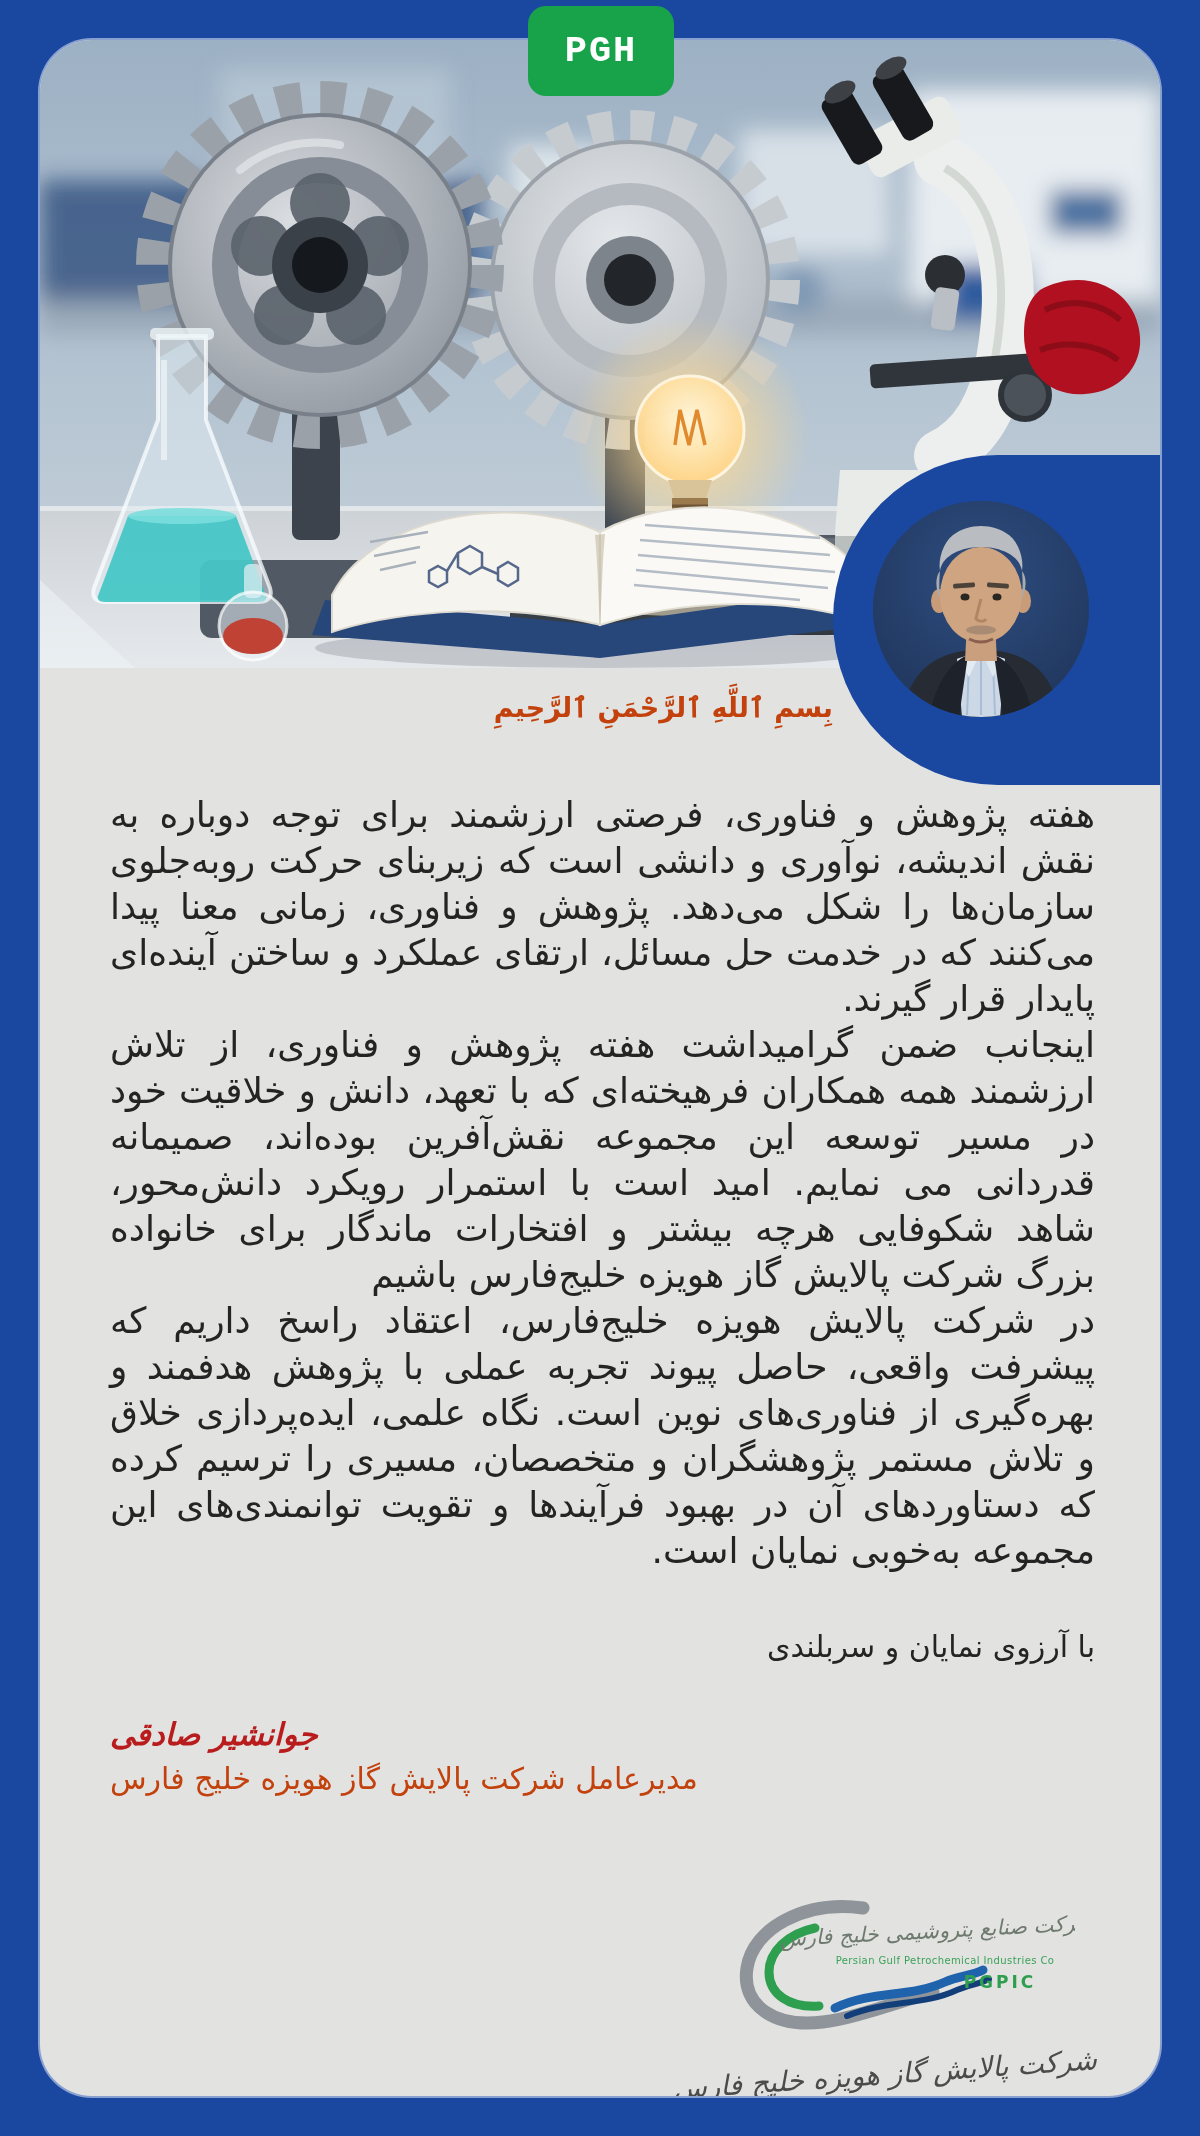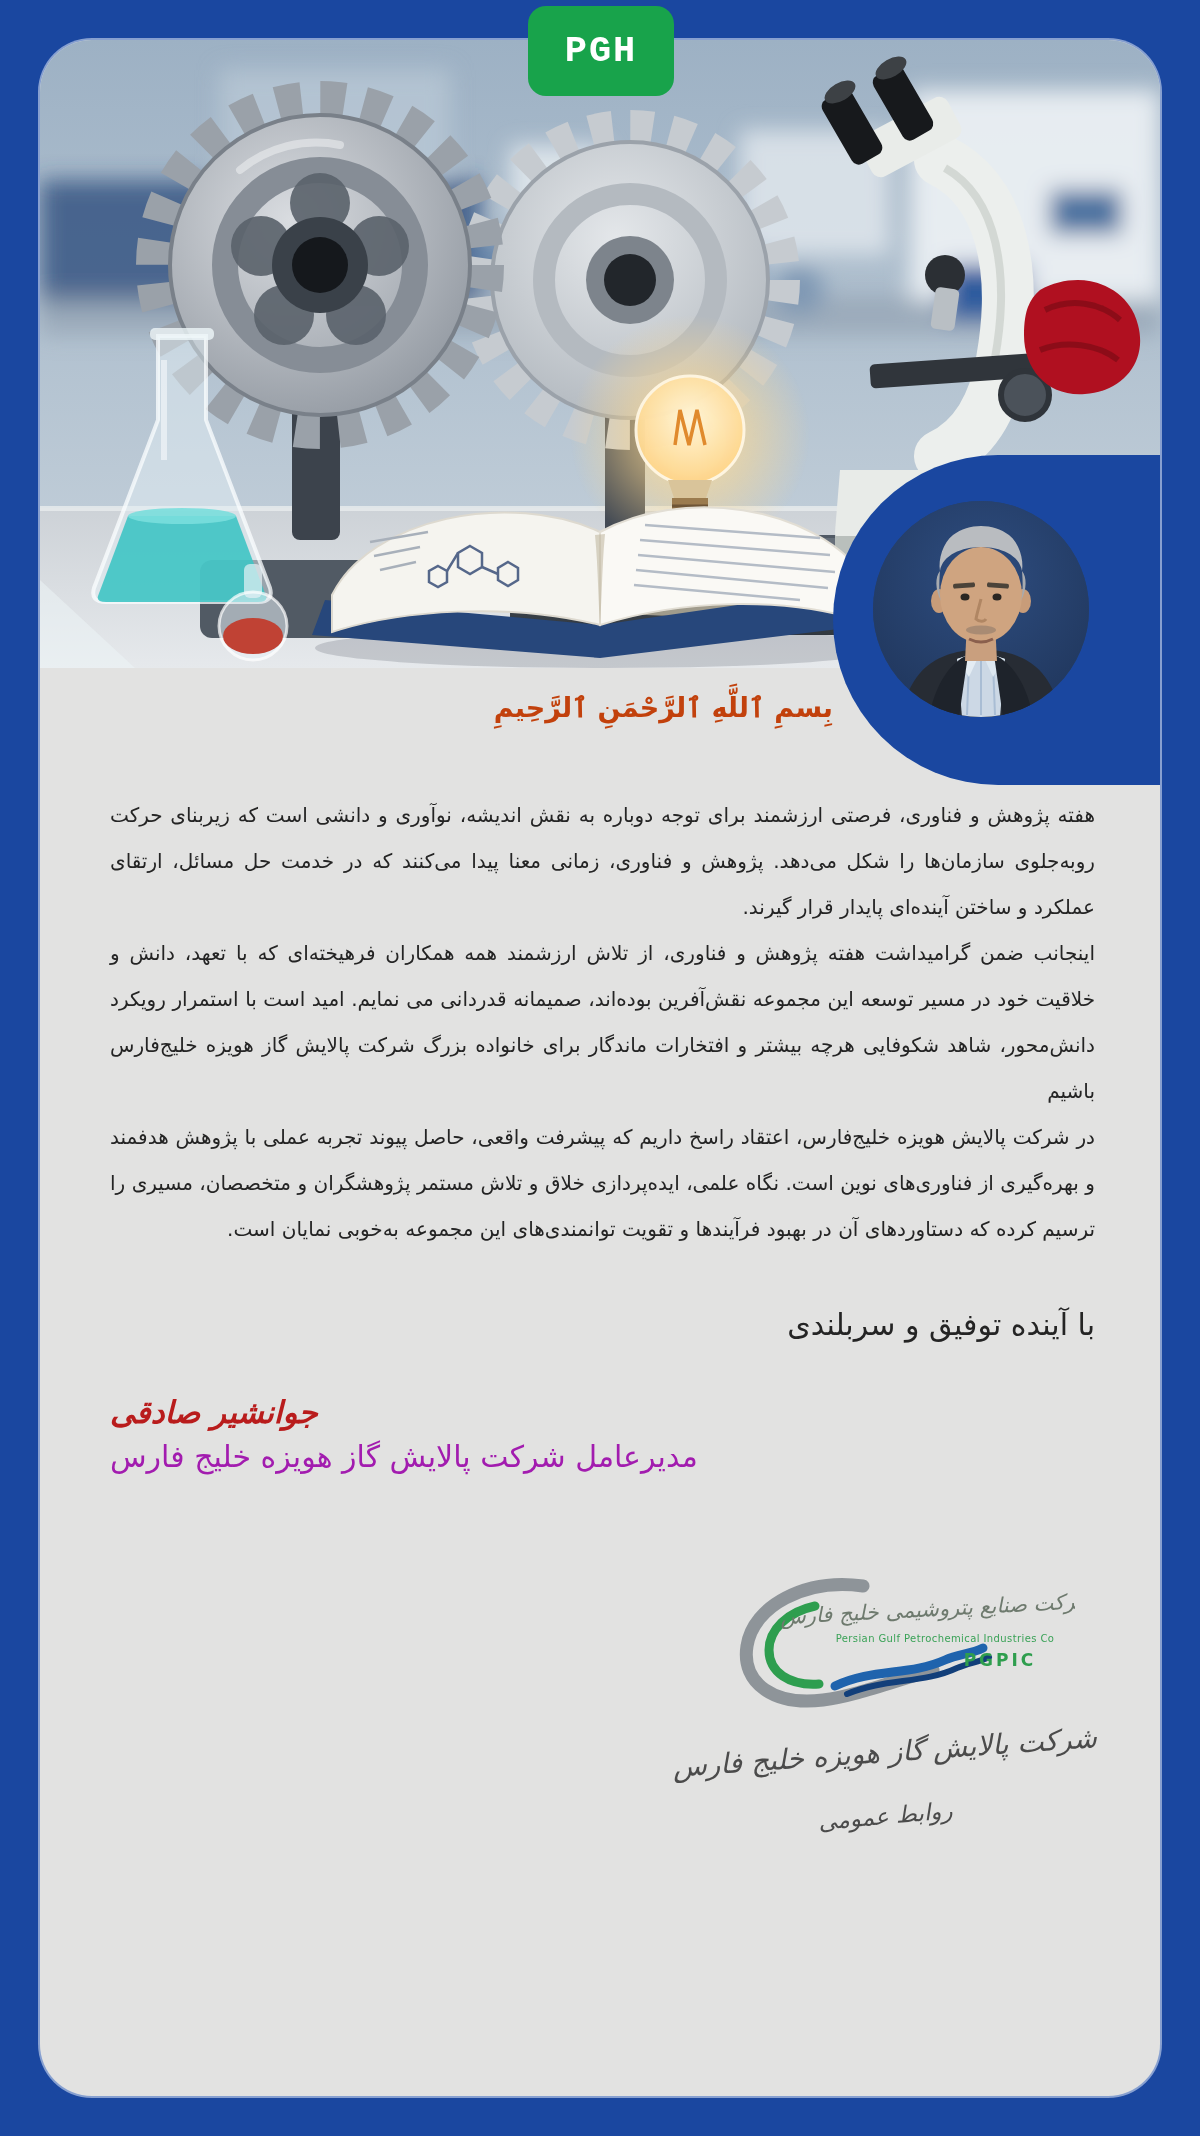--- a/index.html
+++ b/index.html
@@ -32,27 +32,27 @@
   .portrait svg{display:block;width:216px;height:216px;}
   .content{
     position:absolute;left:0;top:628px;width:1120px;box-sizing:border-box;
     padding:0 65px 0 70px;direction:rtl;color:#222;
   }
   .bismillah{
     font-size:27px;font-weight:bold;color:#c2410c;text-align:right;
     line-height:40px;margin:20px 262px 64px 0;
   }
   .para{
-    margin:0;font-size:20px;line-height:46px;text-align:justify;
+    margin:0;font-size:36px;line-height:46px;text-align:justify;
     text-align-last:right;color:#242424;
   }
   .closing{margin:50px 0 0 0;font-size:30px;line-height:46px;text-align:right;color:#242424;}
   .signature{margin-top:42px;text-align:left;}
   .sig-name{font-weight:bold;font-size:31px;line-height:44px;color:#b91c1c;font-style:italic;}
-  .sig-title{font-size:30px;line-height:46px;color:#a21caf;}
+  .sig-title{font-size:30px;line-height:46px;color:#c2410c;}
   .footer{direction:ltr;margin-top:92px;width:420px;display:flex;flex-direction:column;align-items:center;}
   .footer svg{display:block;}
   .callig1{
     font-size:28px;font-style:italic;color:#4b4b4b;margin-top:4px;
     transform:rotate(-4deg);line-height:58px;white-space:nowrap;
   }
   .callig2{
     font-size:23px;font-style:italic;color:#4b4b4b;margin-top:14px;
     transform:rotate(-5deg);line-height:40px;white-space:nowrap;
   }
@@ -268,21 +268,21 @@
       </div>
     </div>
 
     <div class="content">
       <div class="bismillah">بِسمِ ٱللَّهِ ٱلرَّحْمَنِ ٱلرَّحِيمِ</div>
 
       <p class="para">هفته پژوهش و فناوری، فرصتی ارزشمند برای توجه دوباره به نقش اندیشه، نوآوری و دانشی است که زیربنای حرکت روبه‌جلوی سازمان‌ها را شکل می‌دهد. پژوهش و فناوری، زمانی معنا پیدا می‌کنند که در خدمت حل مسائل، ارتقای عملکرد و ساختن آینده‌ای پایدار قرار گیرند.</p>
       <p class="para">اینجانب ضمن گرامیداشت هفته پژوهش و فناوری، از تلاش ارزشمند همه همکاران فرهیخته‌ای که با تعهد، دانش و خلاقیت خود در مسیر توسعه این مجموعه نقش‌آفرین بوده‌اند، صمیمانه قدردانی می نمایم. امید است با استمرار رویکرد دانش‌محور، شاهد شکوفایی هرچه بیشتر و افتخارات ماندگار برای خانواده بزرگ شرکت پالایش گاز هویزه خلیج‌فارس باشیم</p>
       <p class="para">در شرکت پالایش هویزه خلیج‌فارس، اعتقاد راسخ داریم که پیشرفت واقعی، حاصل پیوند تجربه عملی با پژوهش هدفمند و بهره‌گیری از فناوری‌های نوین است. نگاه علمی، ایده‌پردازی خلاق و تلاش مستمر پژوهشگران و متخصصان، مسیری را ترسیم کرده که دستاوردهای آن در بهبود فرآیندها و تقویت توانمندی‌های این مجموعه به‌خوبی نمایان است.</p>
 
-      <p class="closing">با آینده توفیق و سربلندی</p>
+      <p class="closing">با آرزوی نمایان و سربلندی</p>
 
       <div class="signature">
         <div class="sig-name">جوانشیر صادقی</div>
         <div class="sig-title">مدیرعامل شرکت پالایش گاز هویزه خلیج فارس</div>
       </div>
 
       <div class="footer">
         <svg width="380" height="148" viewBox="0 0 380 148">
 
           <path d="M 168,14 C 110,6 58,34 52,74 C 46,112 80,134 128,128 C 160,124 196,110 238,98" fill="none" stroke="#8e9499" stroke-width="13" stroke-linecap="round"></path>

